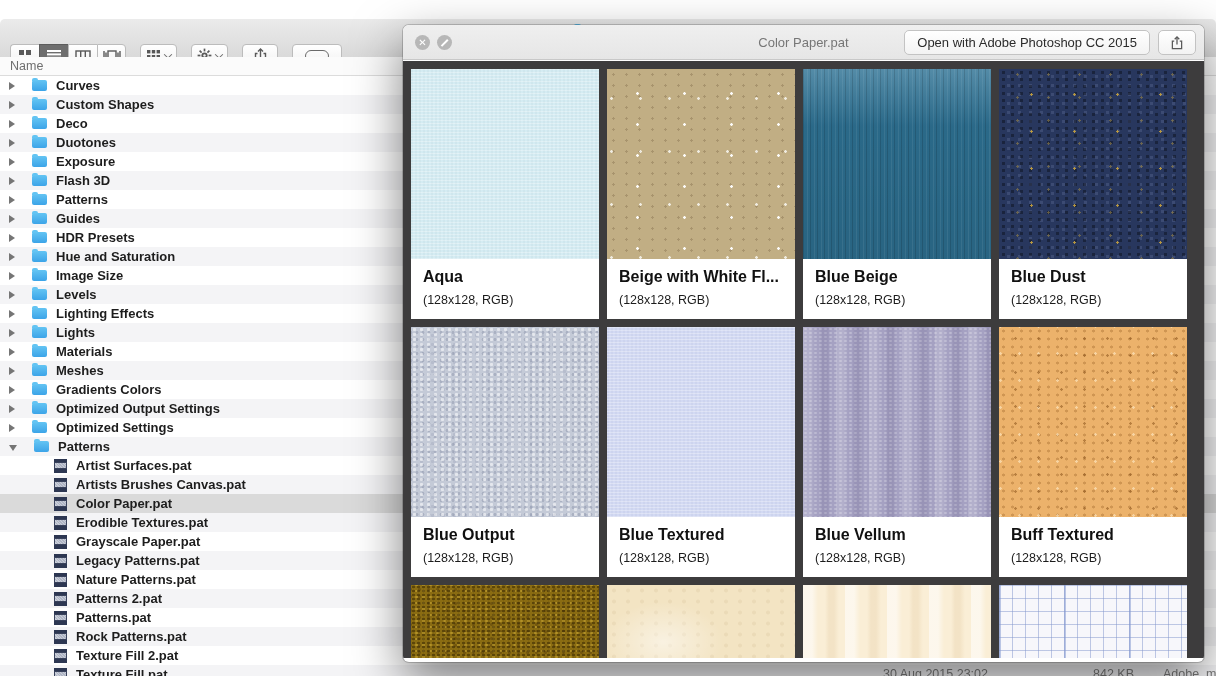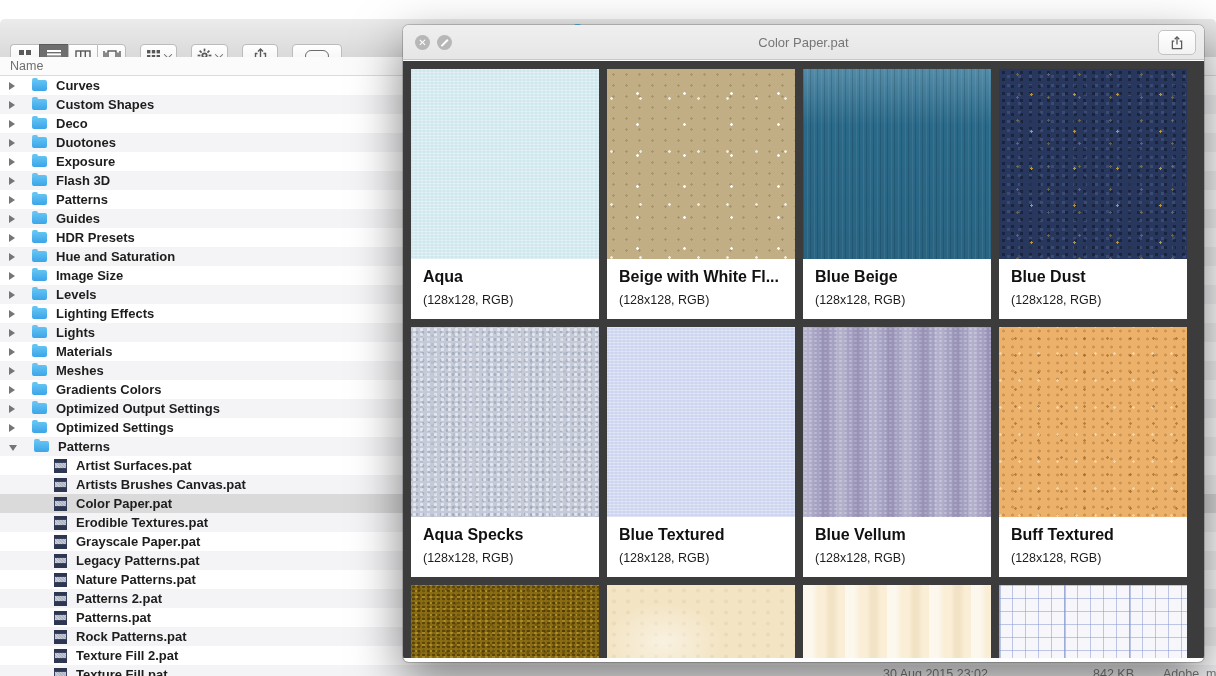--- a/index.html
+++ b/index.html
@@ -408,20 +408,21 @@
         <span class="col-abs" style="left: 1163px;">Adobe</span>
         <span class="col-abs" style="left: 1206px;">m</span>
       </div>
     </div>
 
   <div class="ql">
     <div class="ql-titlebar">
       <div class="ql-btn close">✕</div>
       <div class="ql-btn fs"></div>
       <div class="ql-title">Color Paper.pat</div>
+      <div class="openwith">Open with Adobe Photoshop CC 2015</div>
       <div class="ql-share">
         <svg width="12" height="14" viewBox="0 0 13 15">
             <g fill="none" stroke="currentColor" stroke-width="1.4">
               <path d="M3.5 5.5 H1.5 V13.5 H11.5 V5.5 H9.5"></path>
               <line x1="6.5" y1="1.5" x2="6.5" y2="9"></line>
               <path d="M4 3.5 L6.5 1 L9 3.5" fill="none"></path>
             </g>
           </svg>
       </div>
     </div>
@@ -451,21 +452,21 @@
           <div class="card">
     <div class="img tex-dustgold" style="background-color: rgb(40, 55, 94);"></div>
     <div class="cap">
       <div class="t">Blue Dust</div>
       <div class="i">(128x128, RGB)</div>
     </div>
   </div>
           <div class="card">
     <div class="img tex-specks" style="background-color: rgb(196, 202, 215);"></div>
     <div class="cap">
-      <div class="t">Aqua Specks</div>
+      <div class="t">Blue Output</div>
       <div class="i">(128x128, RGB)</div>
     </div>
   </div>
           <div class="card">
     <div class="img tex-paperlines" style="background-color: rgb(209, 216, 243);"></div>
     <div class="cap">
       <div class="t">Blue Textured</div>
       <div class="i">(128x128, RGB)</div>
     </div>
   </div>

